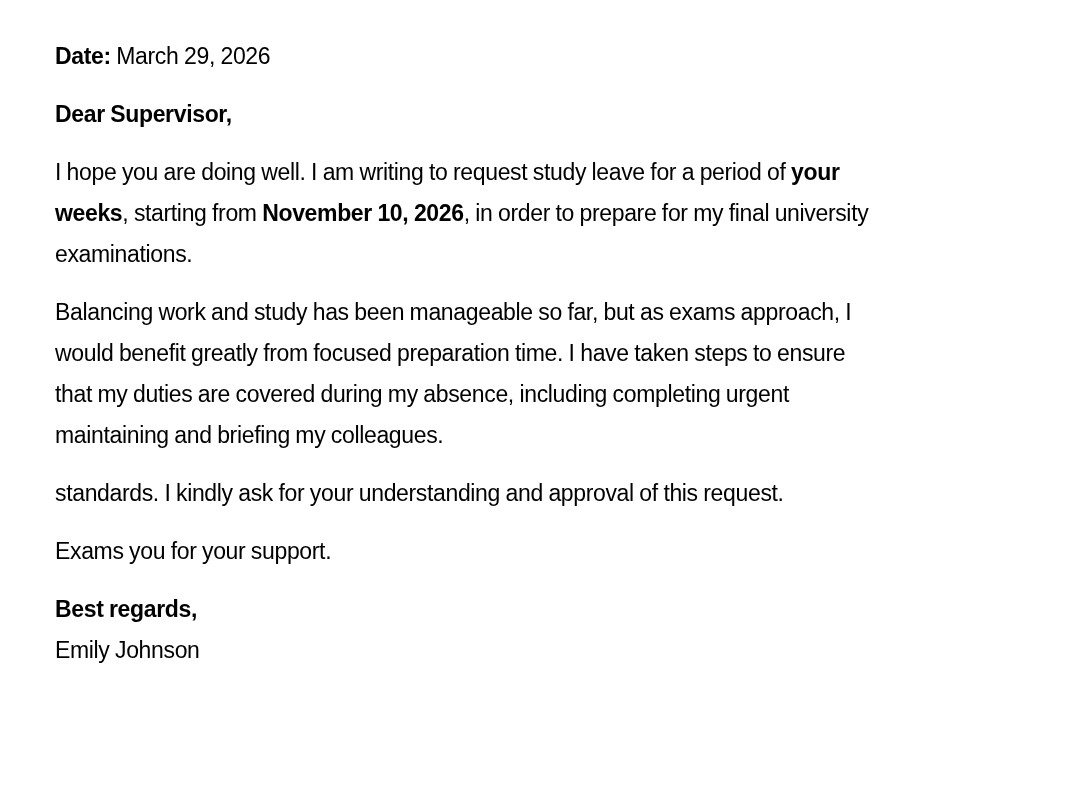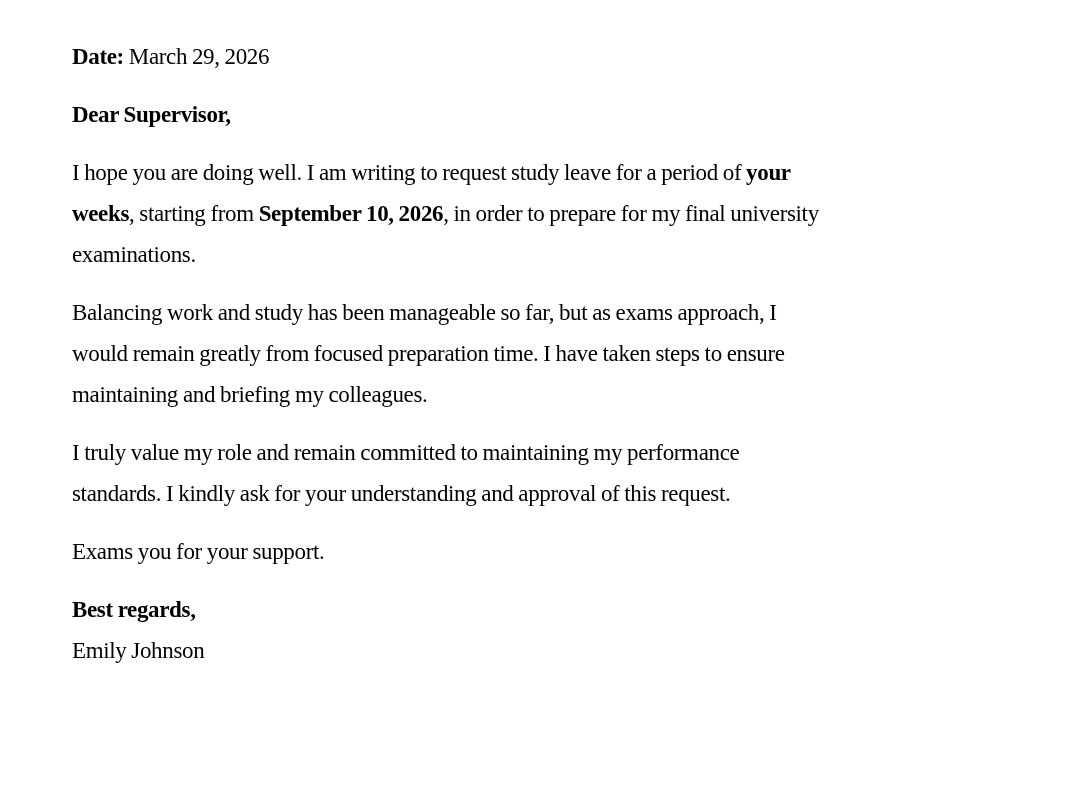--- a/index.html
+++ b/index.html
@@ -18,24 +18,23 @@
     .page {
       position: absolute;
       left: 55px;
       top: 36px;
       width: 1000px;
       font-size: 23px;
       letter-spacing: -0.35px;
       word-spacing: -0.5px;
     }
     .para {
-      margin: 0 0 17px 17px;
+      margin: 0 0 17px 0;
       line-height: 41px;
       white-space: normal;
-      font-family: Liberation Serif, serif;
     }
     .para.tight {
       margin-bottom: 0;
     }
     b, .bold {
       font-weight: bold;
     }
     .line {
       display: block;
       white-space: nowrap;
@@ -48,32 +47,32 @@
 
   <p class="para">
     <b>Date:</b><span> March 29, 2026</span>
   </p>
 
 
   <p class="para bold">Dear Supervisor,</p>
 
   <p class="para">
     <span class="line"><span>I hope you are doing well. I am writing to request study leave for a period of </span><b>your</b></span>
-    <span class="line"><b>weeks</b><span>, starting from </span><b>September 10, 2026</b><span>, in order to prepare for my final university</span></span>
+    <span class="line"><b>weeks</b><span>, starting from </span><b>November 10, 2026</b><span>, in order to prepare for my final university</span></span>
     <span class="line">examinations.</span>
   </p>
 
   <p class="para">
     <span class="line">Balancing work and study has been manageable so far, but as exams approach, I</span>
-    <span class="line">would remain greatly from focused preparation time. I have taken steps to ensure</span>
+    <span class="line">would benefit greatly from focused preparation time. I have taken steps to ensure</span>
+    <span class="line">that my duties are covered during my absence, including completing urgent</span>
     <span class="line">maintaining and briefing my colleagues.</span>
   </p>
 
   <p class="para">
-    <span class="line">I truly value my role and remain committed to maintaining my performance</span>
     <span class="line">standards. I kindly ask for your understanding and approval of this request.</span>
   </p>
 
   <p class="para">Exams you for your support.</p>
 
   <p class="para tight bold">Best regards,</p>
   <p class="para tight">Emily Johnson</p>
 
 </div>
 

